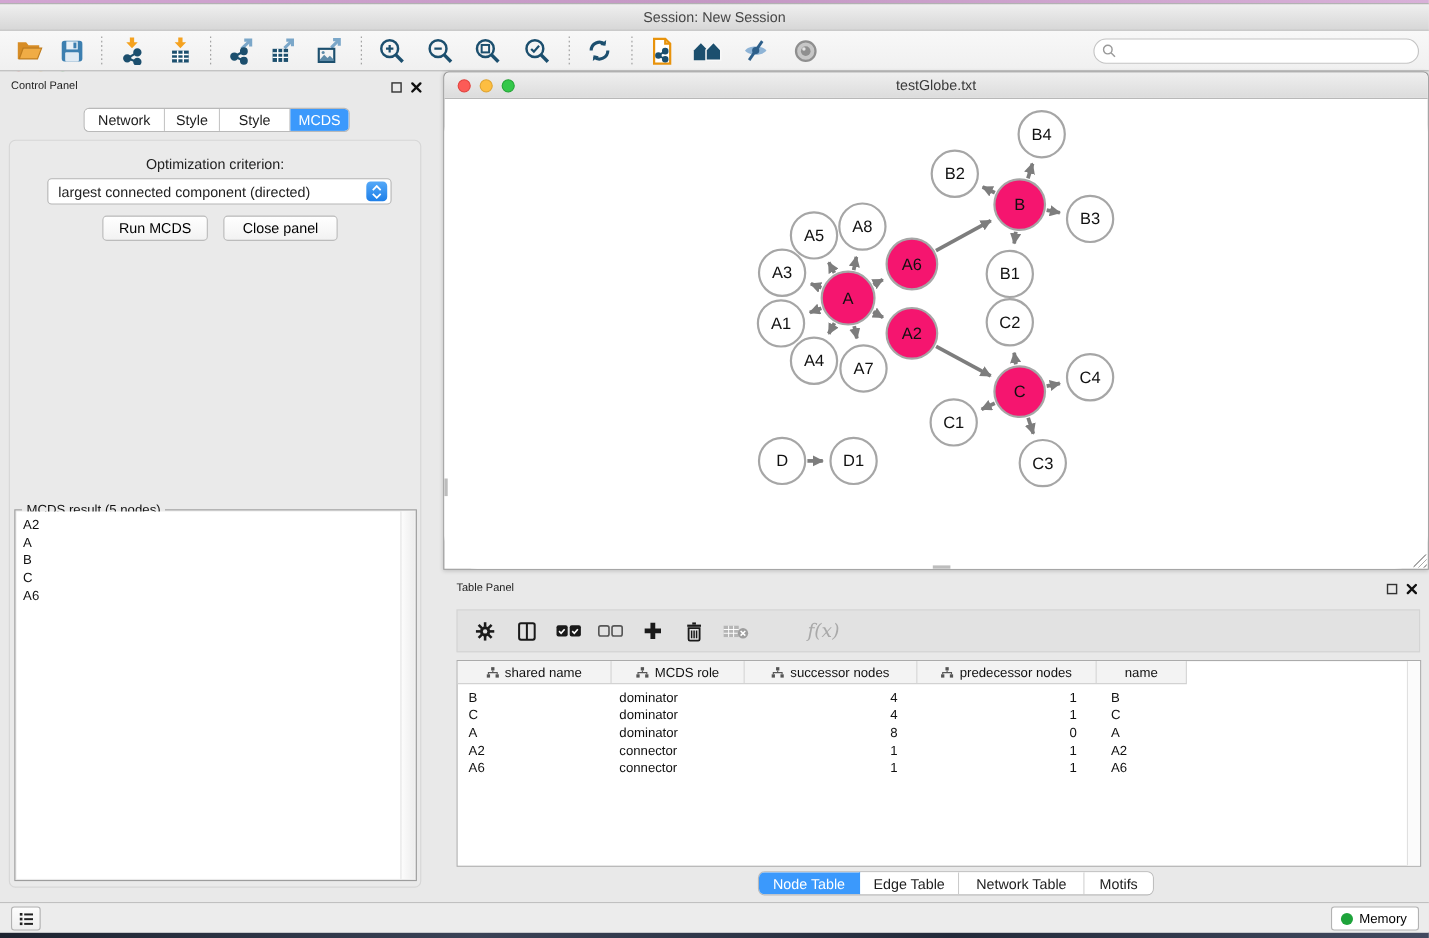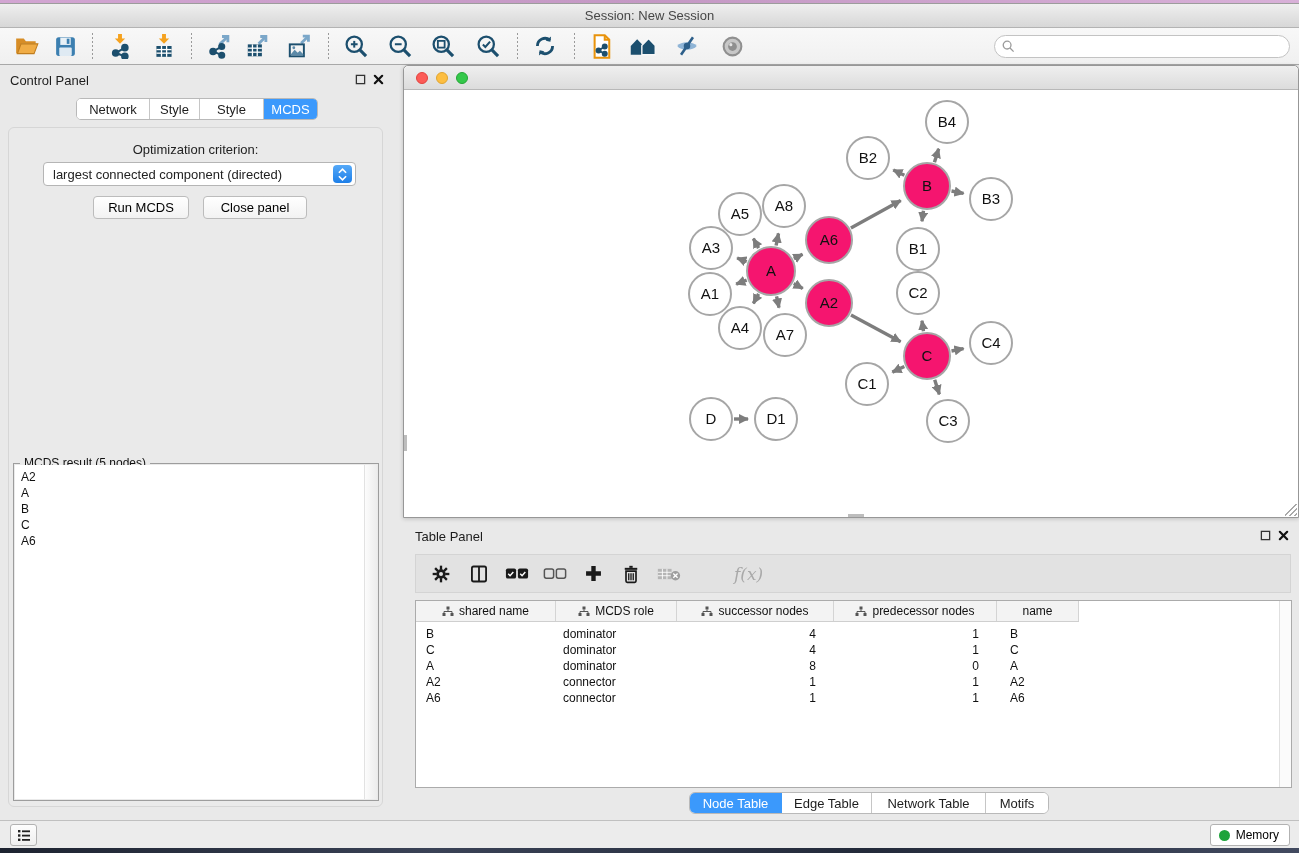--- a/index.html
+++ b/index.html
@@ -41,21 +41,21 @@
   .search-wrap { margin-left:auto; margin-right:9px; position:relative; flex:none; }
   .search-input { width:296px; height:23px; border:1px solid #c3c3c3; border-radius:12px;
                   background:#fff; padding:0 8px 0 26px; font-size:12px; outline:none; }
   .search-icon-s { position:absolute; left:8px; top:5px; }
 
   
   .main { position:absolute; left:0; top:61px; width:1299px; height:755px; background:#e9e9e9; }
 
   
   .control-panel { position:absolute; left:0; top:0; width:391px; height:100%; }
-  .panel-title { position:absolute; left:10px; top:8px; font-size:13px; color:#1d1d1d; }
+  .panel-title { position:absolute; left:10px; top:8px; font-size:10px; color:#1d1d1d; }
   .panel-icons { position:absolute; top:9px; display:flex; gap:7px; align-items:center; }
   .control-panel .panel-icons { right:7px; }
   .cp-tabs { position:absolute; left:76px; top:33px; display:flex; height:22px;
              border:1px solid #b9b9b9; border-radius:5px; overflow:hidden; background:#fff; }
   .seg-tab { display:flex; align-items:center; justify-content:center; font-size:13px;
              background:#fff; color:#1d1d1d; border-right:1px solid #c6c6c6; cursor:pointer; }
   .seg-tab:last-child { border-right:none; }
   .seg-tab.active { background:#3b99fc; color:#fff; border-right-color:#3b99fc; }
   .cp-content { position:absolute; left:8px; top:62px; width:375px; height:680px;
                 background:#eaeaea; border:1px solid #d6d6d6; border-radius:6px; }
@@ -379,20 +379,21 @@
         </div>
       </div>
 
       <div class="net-window">
         <div class="net-titlebar">
           <div class="lights inner">
             <span class="light red"></span>
             <span class="light yellow"></span>
             <span class="light green"></span>
           </div>
+          <div class="title">testGlobe.txt</div>
         </div>
         <div class="net-canvas">
           <svg id="graph-svg" width="894" height="427" viewBox="404 88 894 427">
             <defs>
               <marker id="arrow" viewBox="0 0 10 10" refX="9" refY="5" markerUnits="strokeWidth" markerWidth="3" markerHeight="3" orient="auto">
                 <path d="M0 0 L10 5 L0 10 z" fill="#7d7d7d"></path>
               </marker>
             </defs>
             <g id="edge-layer">
                 <line x1="758.5779293803404" y1="246.15941853804526" x2="753.3776145134796" y2="236.59754926672048" stroke="#7d7d7d" stroke-width="3.4" marker-end="url(#arrow)"></line>

